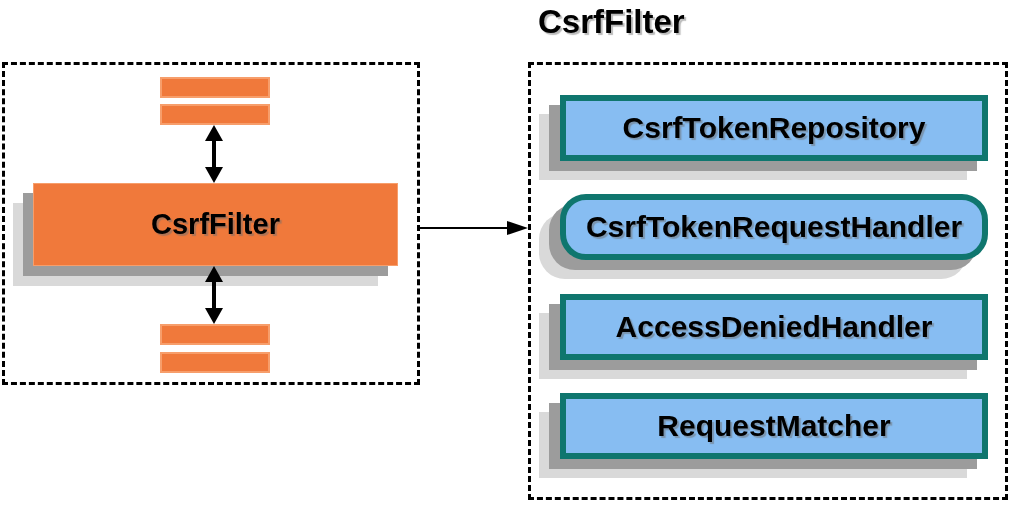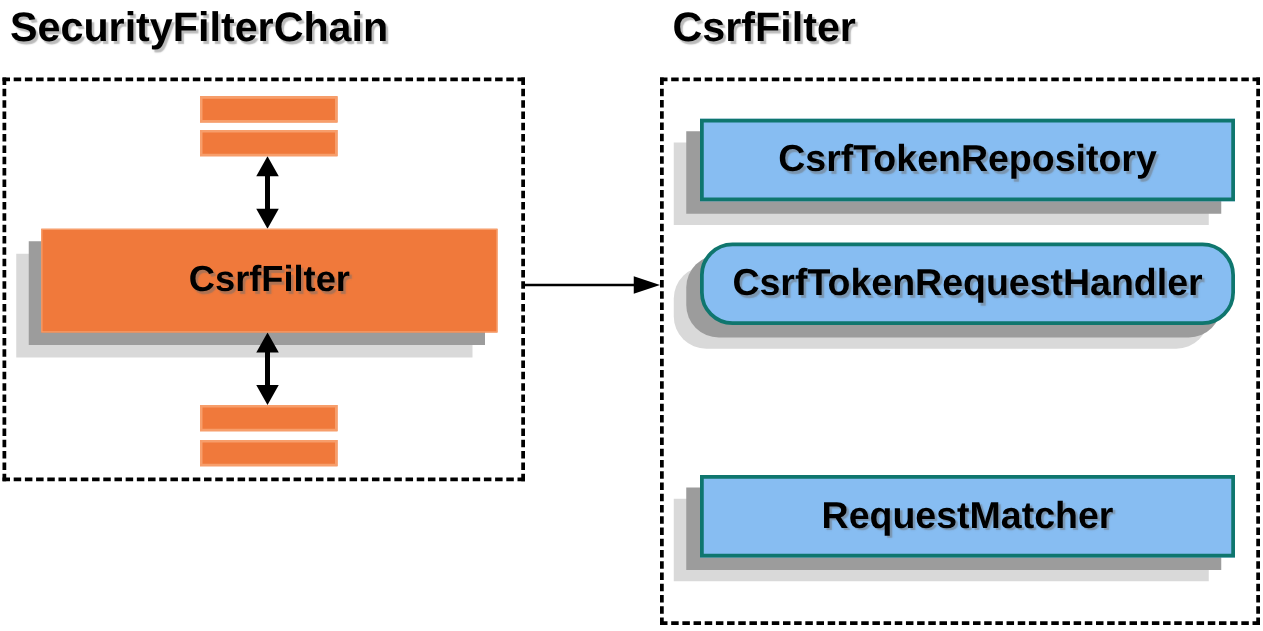--- a/index.html
+++ b/index.html
@@ -64,49 +64,48 @@
     color: #000000;
     text-shadow: 2px 2px 1px rgba(110,110,110,0.5);
   }
 
   .component-box {
     position: absolute;
     left: 560px;
     width: 428px;
     height: 66px;
     background: #87BDF2;
-    border: 3px solid #0f766e;
+    border: 6px solid #0f766e;
     box-shadow: -11px 10px 0 #9C9C9C, -21px 19px 0 #D9D9D9;
     display: flex;
     align-items: center;
     justify-content: center;
   }
   #component-1 { top: 95px; }
   #component-2 { top: 194px; border-radius: 26px; }
   #component-3 { top: 294px; }
-  #component-4 { top: 380px; }
+  #component-4 { top: 393px; }
   .component-box .box-label {
     font-weight: bold;
     font-size: 30px;
     color: #000000;
     text-shadow: 2px 2px 1px rgba(110,110,110,0.5);
     white-space: nowrap;
   }
 
   .varrow { position: absolute; left: 203px; width: 22px; height: 58px; }
   #varrow-top    { top: 125px; }
   #varrow-bottom { top: 266px; }
   #connector { position: absolute; left: 420px; top: 219px; width: 108px; height: 18px; }
 </style>
 </head>
 <body>
 
 <div id="canvas">
 
-  <div class="group-title" id="left-title">SecurityFilterChain</div>
 
   <div class="group-title" id="right-title">CsrfFilter</div>
 
   <div class="dashed-box" id="left-chain-box"></div>
 
   <div class="dashed-box" id="right-filter-box"></div>
 
   <div class="filter-bar" id="bar-top-1"></div>
   <div class="filter-bar" id="bar-top-2"></div>
   <div class="filter-bar" id="bar-bottom-1"></div>
@@ -134,18 +133,21 @@
   </svg>
 
   <div class="component-box" id="component-1">
     <span class="box-label">CsrfTokenRepository</span>
   </div>
 
   <div class="component-box" id="component-2">
     <span class="box-label">CsrfTokenRequestHandler</span>
   </div>
 
+  <div class="component-box" id="component-3">
+    <span class="box-label">AccessDeniedHandler</span>
+  </div>
 
   <div class="component-box" id="component-4">
     <span class="box-label">RequestMatcher</span>
   </div>
 
 </div>
 
 </body></html>

